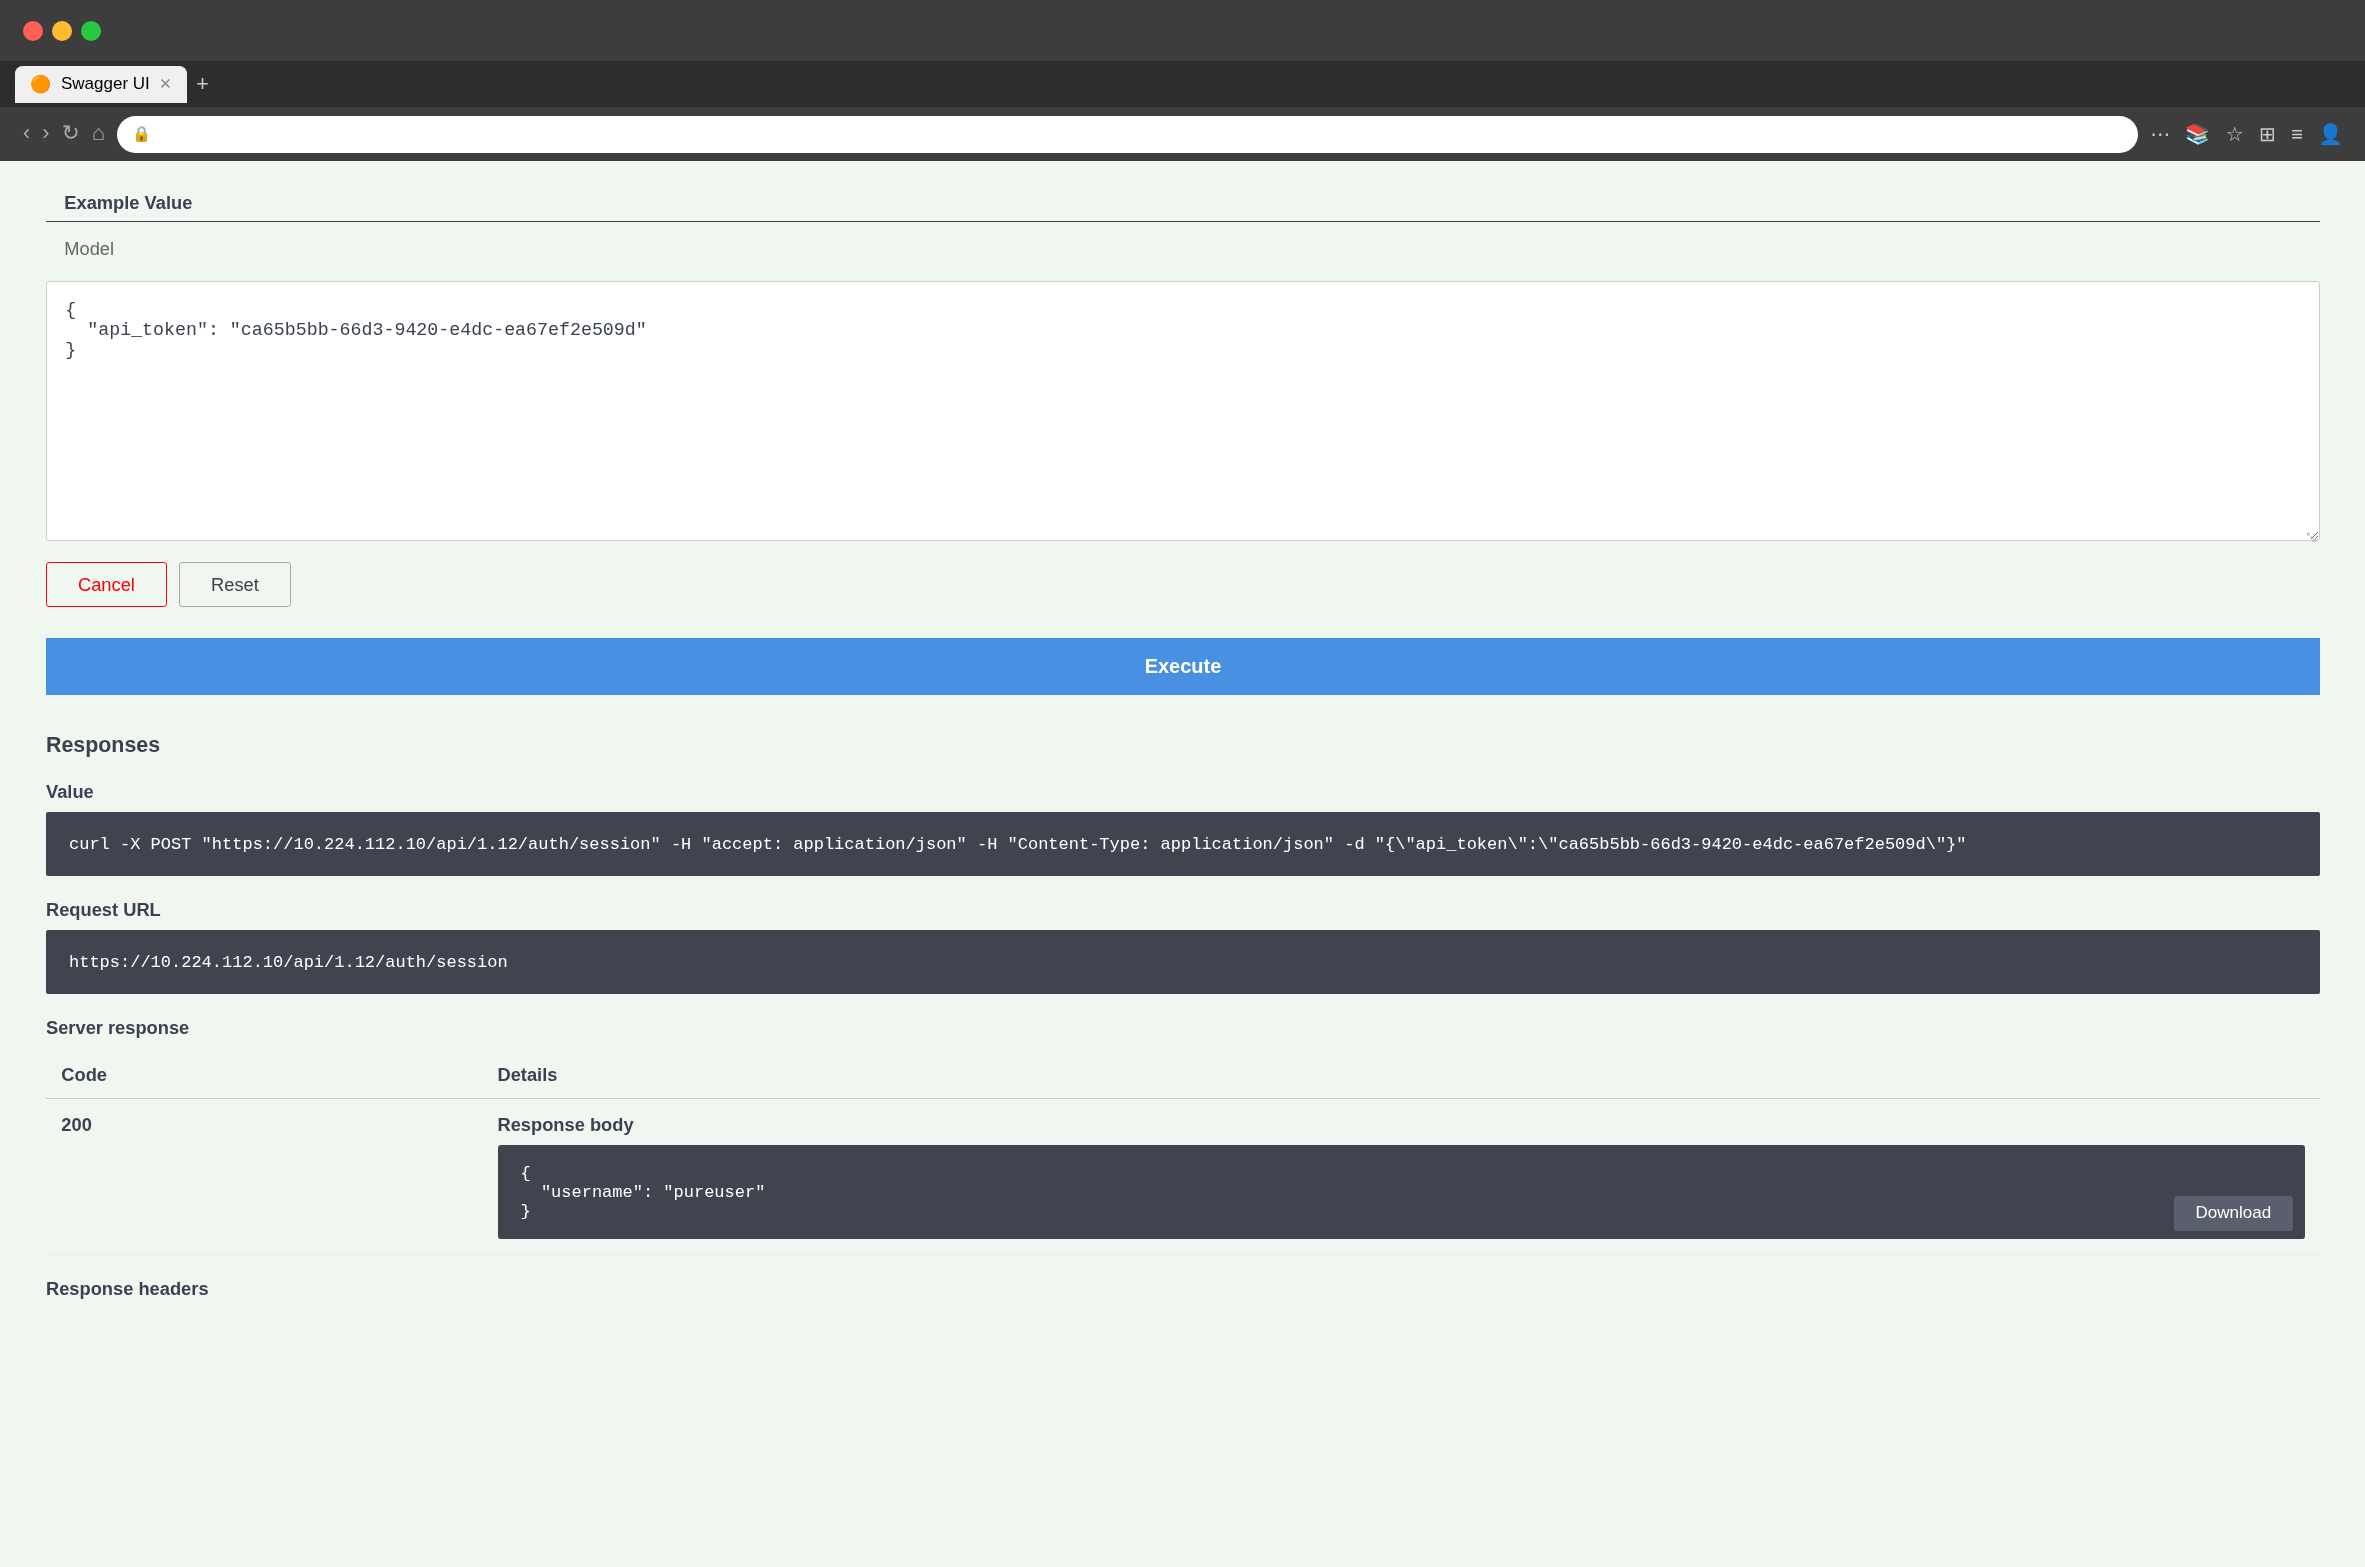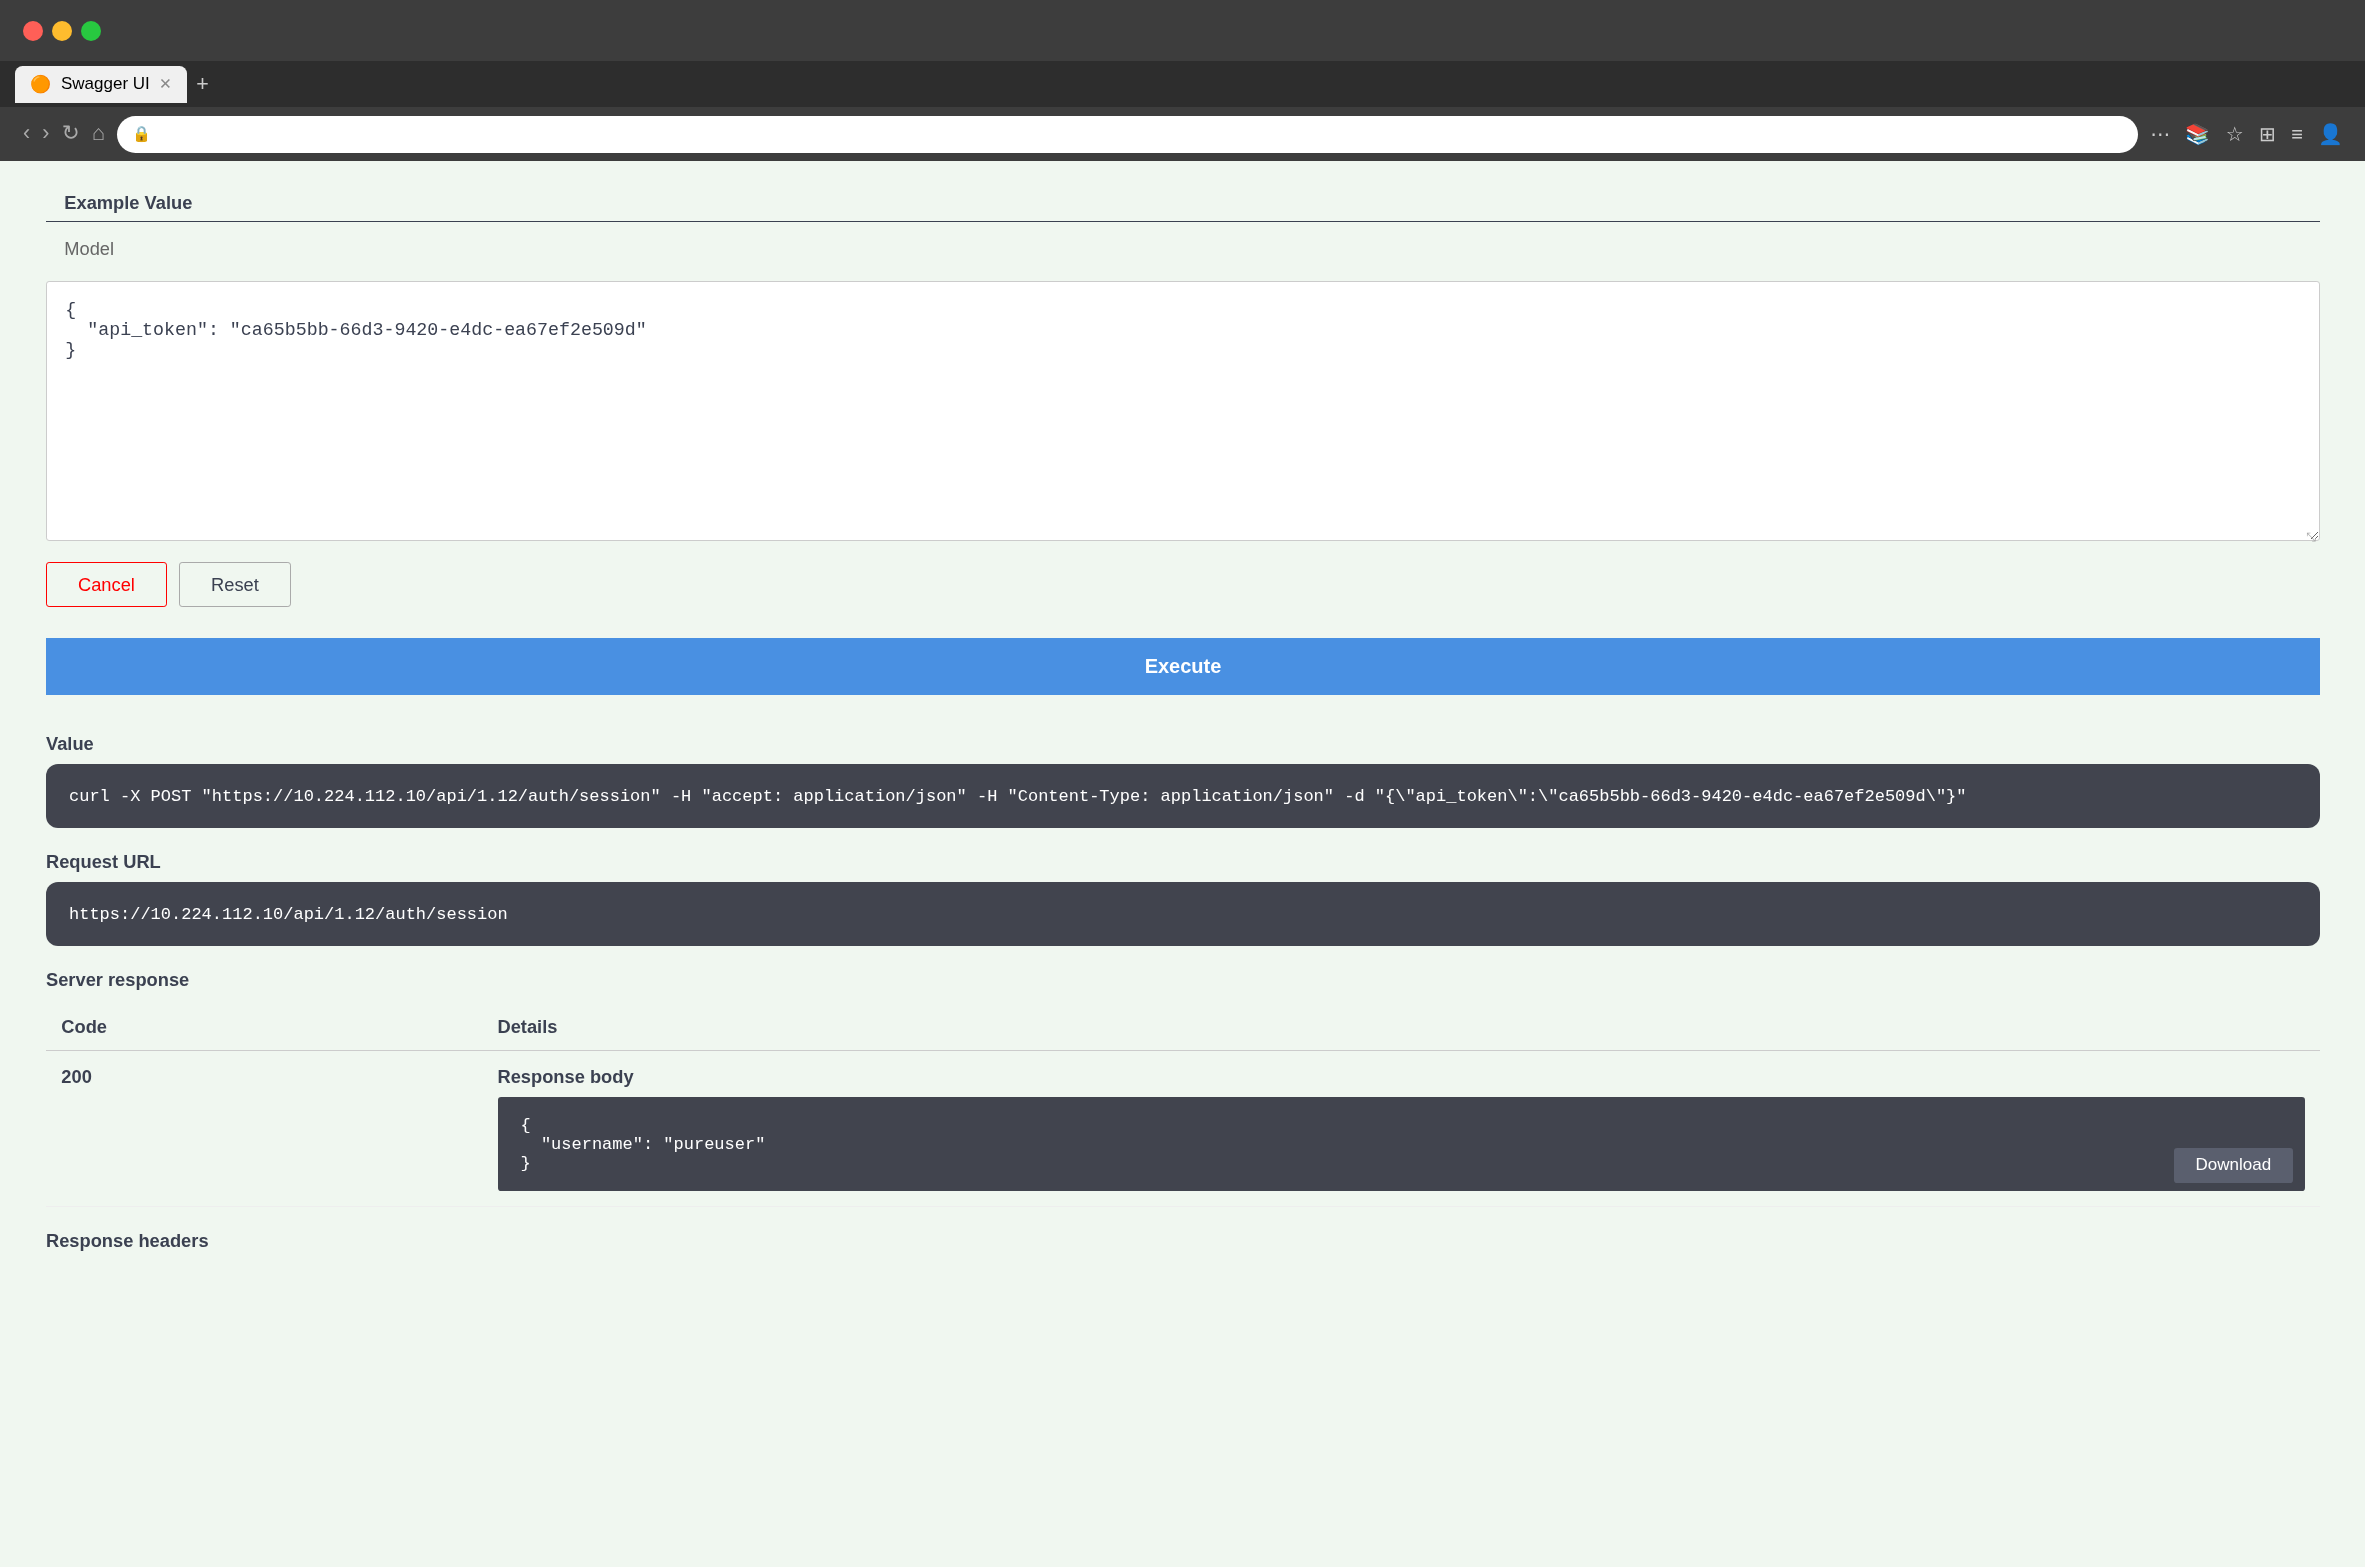--- a/index.html
+++ b/index.html
@@ -228,21 +228,21 @@
 
     .response-label {
       font-size: 18.3px;
       font-weight: 600;
       color: #3b4151;
       margin-bottom: 9.2px;
     }
 
     .code-block {
       background: #41444e;
-      border-radius: 12px;
+      border-radius: 2px;
       padding: 18.3px 23px;
       font-family: 'Courier New', monospace;
       font-size: 17px;
       color: #fff;
       margin-bottom: 23px;
       word-break: break-all;
       line-height: 1.6;
     }
 
     
@@ -372,20 +372,21 @@
     <div class="button-row">
       <button class="btn-cancel">Cancel</button>
       <button class="btn-reset">Reset</button>
     </div>
 
     <div class="execute-row">
       <button class="btn-execute">Execute</button>
     </div>
 
     <div>
+      <div class="responses-title">Responses</div>
 
       <div class="response-label">Value</div>
       <div class="code-block">curl -X POST "https://10.224.112.10/api/1.12/auth/session" -H "accept: application/json" -H "Content-Type: application/json" -d "{\"api_token\":\"ca65b5bb-66d3-9420-e4dc-ea67ef2e509d\"}"</div>
 
       <div class="response-label">Request URL</div>
       <div class="code-block">https://10.224.112.10/api/1.12/auth/session</div>
 
       <div class="server-response-title">Server response</div>
 
       <table class="response-table">

